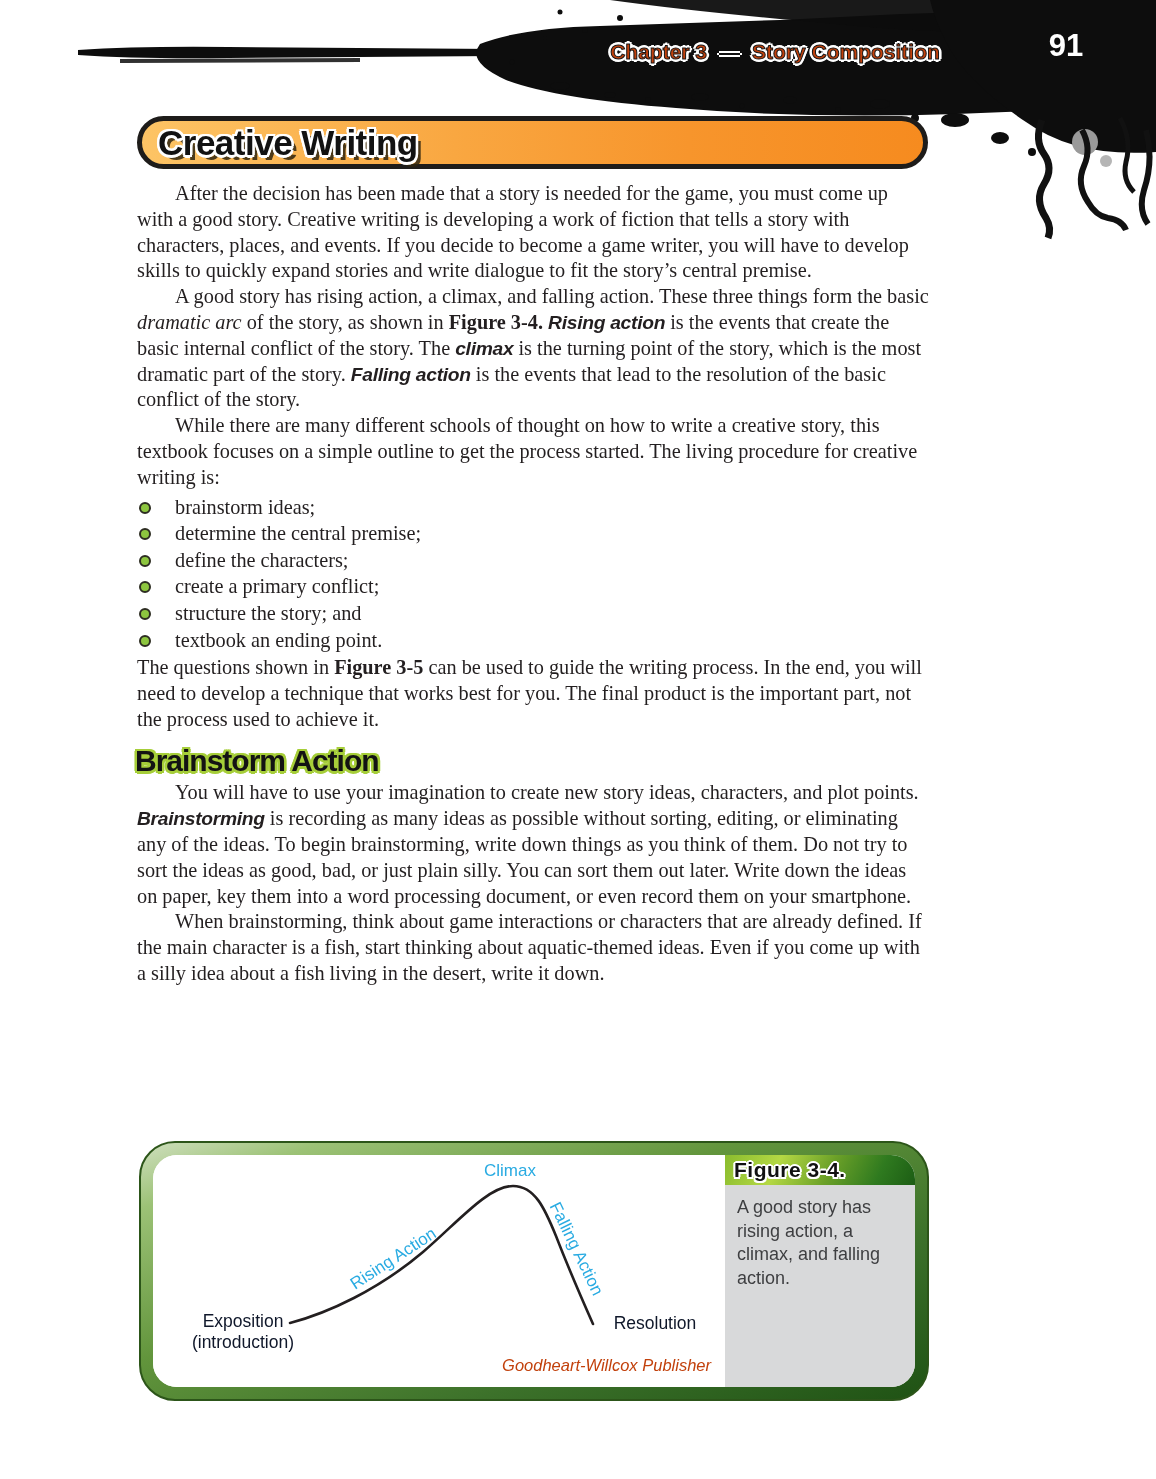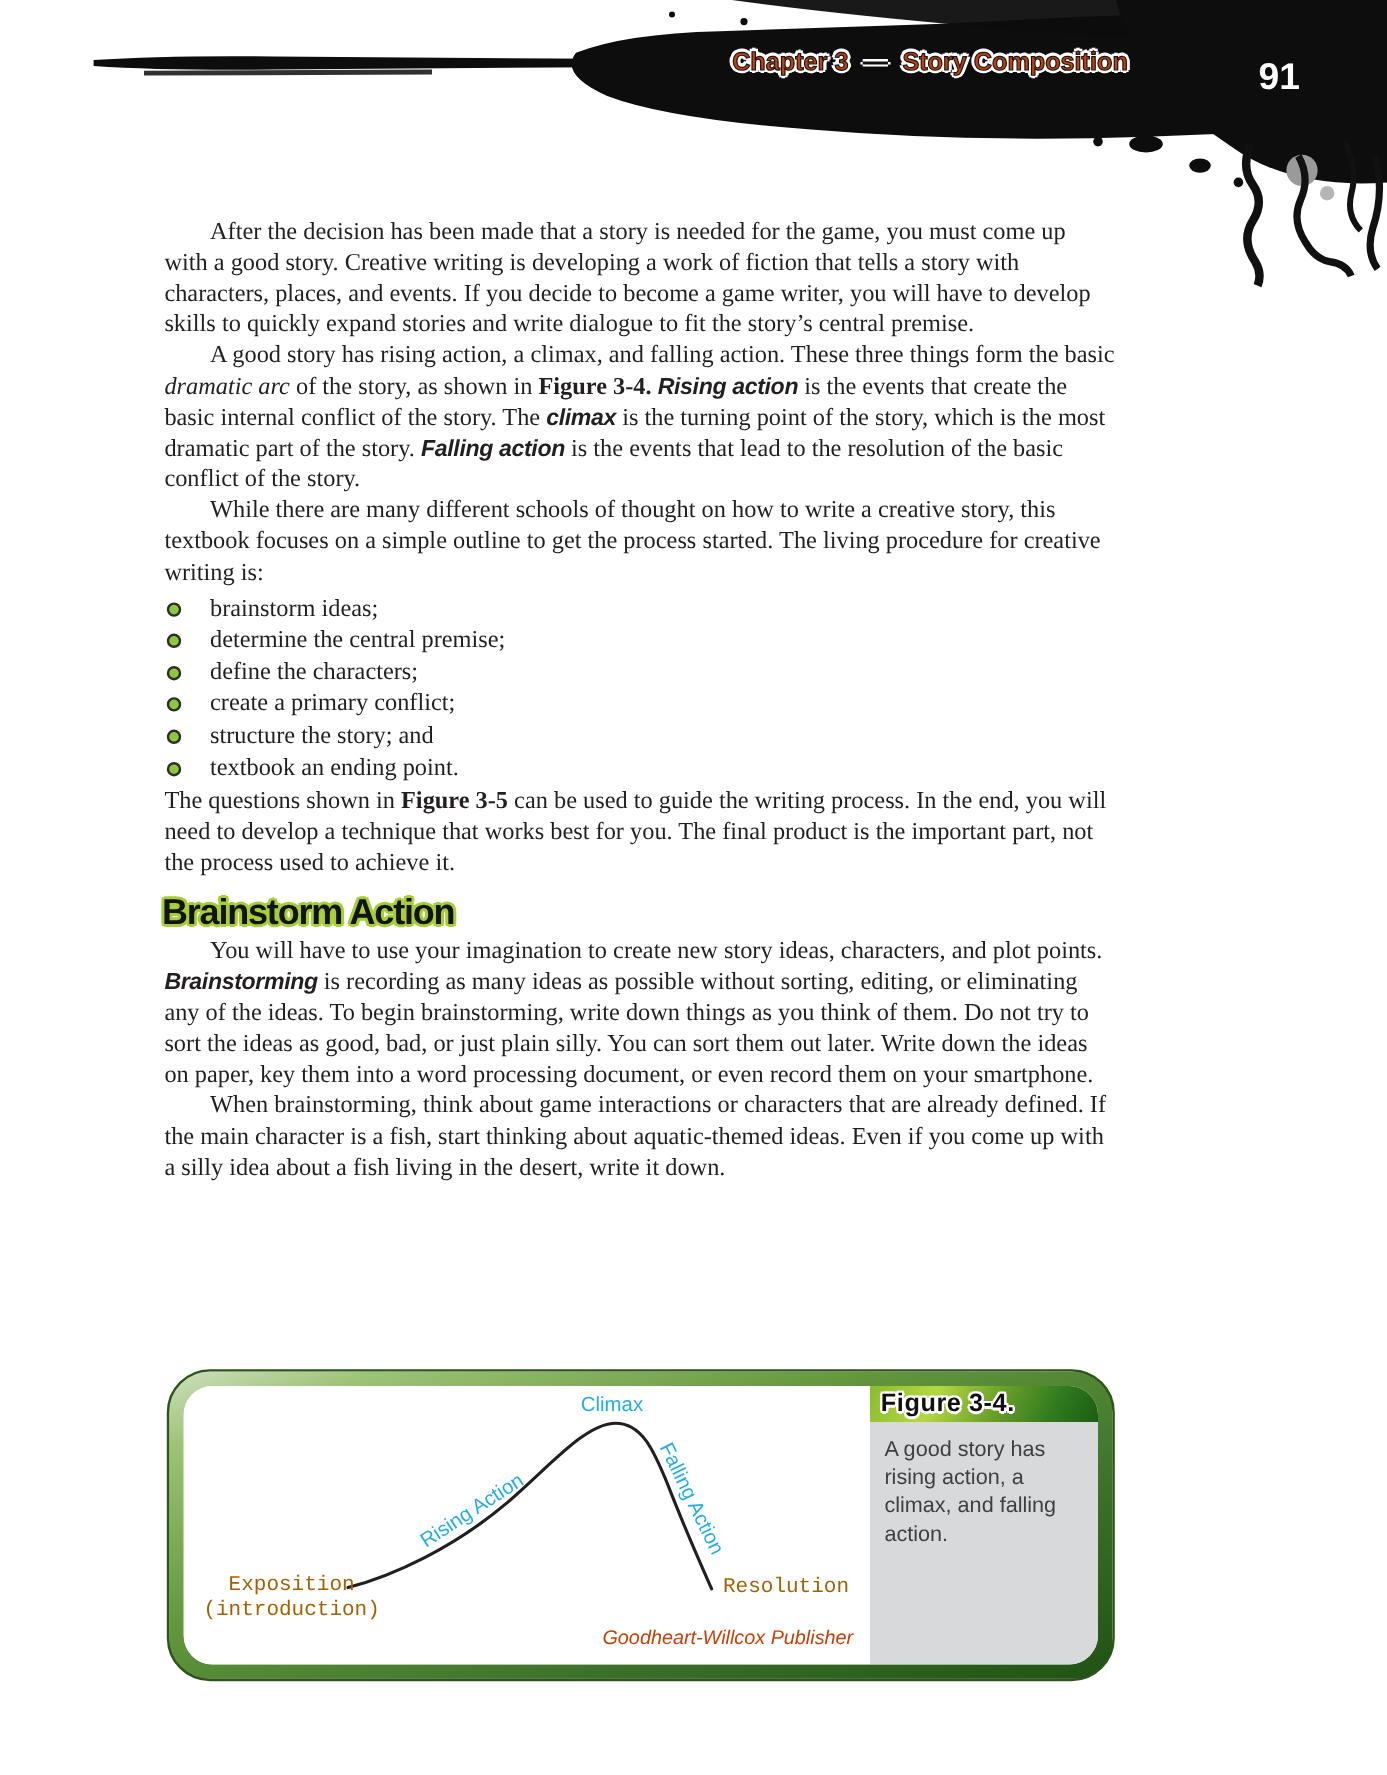--- a/index.html
+++ b/index.html
@@ -10,21 +10,21 @@
   .grunge{position:absolute;top:0;left:0;}
   .chapter-label{position:absolute;left:590px;top:36px;width:370px;height:32px;
       display:flex;align-items:center;justify-content:center;gap:12px;
       font-family:"Liberation Sans",sans-serif;font-weight:bold;font-size:21px;}
   .chapter-green{color:#c2410c;-webkit-text-stroke:1px #141414;
       text-shadow:-3px 0 0 #fff,3px 0 0 #fff,0 -3px 0 #fff,0 3px 0 #fff,
                   -2px -2px 0 #fff,2px -2px 0 #fff,-2px 2px 0 #fff,2px 2px 0 #fff;}
   .header-dash{color:#101010;font-weight:bold;
       text-shadow:-2px 0 0 #fff,2px 0 0 #fff,0 -2px 0 #fff,0 2px 0 #fff;}
   .page-number{position:absolute;left:1030px;top:28px;width:72px;text-align:center;
-      font-family:"Liberation Sans",sans-serif;font-weight:bold;font-size:31px;color:#fff;margin-top:18px;}
+      font-family:"Liberation Sans",sans-serif;font-weight:bold;font-size:31px;color:#fff;}
 
   
   .title-banner{position:absolute;left:137px;top:116px;width:791px;height:53px;box-sizing:border-box;
       border:5px solid #1e1c1a;border-radius:28px;
       background:linear-gradient(90deg,#fdc465 0%,#f9a741 40%,#f7952c 70%,#f68b1f 100%);
       display:flex;align-items:center;padding-left:16px;}
   .banner-title{font-family:"Liberation Sans",sans-serif;font-weight:bold;font-size:35px;
       letter-spacing:-0.5px;color:#121212;
       text-shadow:-2.5px 0 0 #fff,2.5px 0 0 #fff,0 -2.5px 0 #fff,0 2.5px 0 #fff,
                   -2px -2px 0 #fff,2px -2px 0 #fff,-2px 2px 0 #fff,2px 2px 0 #fff,
@@ -56,21 +56,21 @@
       background:linear-gradient(160deg,#cfdfbe 0%,#9cc276 12%,#62953c 40%,#3c712a 70%,#1f5214 100%);
       }
   .figure-inner{width:100%;height:100%;background:#fff;border-radius:24px;overflow:hidden;
       display:flex;font-family:"Liberation Sans",sans-serif;}
   .chart-area{position:relative;flex:1;background:#fff;}
   .chart-area svg{position:absolute;left:0;top:0;}
   .chart-label{position:absolute;color:#29abe2;font-size:17px;white-space:nowrap;}
   .lbl-climax{left:312px;top:6px;width:90px;text-align:center;}
   .lbl-rising{left:158px;top:94px;width:165px;text-align:center;transform:rotate(-33deg);}
   .lbl-falling{left:348px;top:84px;width:150px;text-align:center;transform:rotate(64deg);}
-  .chart-black-label{position:absolute;color:#a16207;font-size:17.5px;white-space:nowrap;font-family:Liberation Mono, monospace;}
+  .chart-black-label{position:absolute;color:#0f172a;font-size:17.5px;white-space:nowrap;}
   .lbl-exposition{left:10px;top:156px;width:160px;text-align:center;line-height:21px;}
   .lbl-resolution{left:447px;top:158px;width:110px;text-align:center;}
   .publisher-credit{position:absolute;right:14px;bottom:12px;font-style:italic;font-size:16.5px;color:#c2410c;}
   .figure-sidebar{width:190px;display:flex;flex-direction:column;}
   .figure-title-bar{height:30px;display:flex;align-items:center;padding-left:9px;
       background:linear-gradient(115deg,#8abc2e 0%,#b4d844 28%,#6ba028 55%,#2f7a1f 80%,#1c5d14 100%);}
   .figure-title{font-weight:bold;font-size:21px;color:#111;letter-spacing:0.5px;
       text-shadow:-2px 0 0 #fff,2px 0 0 #fff,0 -2px 0 #fff,0 2px 0 #fff,
                   -1.5px -1.5px 0 #fff,1.5px -1.5px 0 #fff,-1.5px 1.5px 0 #fff,1.5px 1.5px 0 #fff;}
   .figure-caption{flex:1;background:#d8d9da;padding:11px 12px;font-size:18px;line-height:23.5px;color:#3e3f41;}
@@ -113,20 +113,23 @@
     </g>
   </svg>
 
   <div class="chapter-label">
     <span class="chapter-green">Chapter 3</span>
     <span class="header-dash">—</span>
     <span class="chapter-green">Story Composition</span>
   </div>
   <div class="page-number">91</div>
 
+  <div class="title-banner">
+    <span class="banner-title">Creative Writing</span>
+  </div>
 
   <div class="text-column">
     <p class="indent">After the decision has been made that a story is needed for the game, you must come up with a good story. Creative writing is developing a work of fiction that tells a story with characters, places, and events. If you decide to become a game writer, you will have to develop skills to quickly expand stories and write dialogue to fit the story’s central premise.</p>
     <p class="indent"><span class="run-n">A good story has rising action, a climax, and falling action. These three things form the basic </span><span class="run-i">dramatic arc</span><span class="run-n"> of the story, as shown in </span><span class="run-b">Figure 3-4.</span><span class="run-n"> </span><span class="run-bi">Rising action</span><span class="run-n"> is the events that create the basic internal conflict of the story. The </span><span class="run-bi">climax</span><span class="run-n"> is the turning point of the story, which is the most dramatic part of the story. </span><span class="run-bi">Falling action</span><span class="run-n"> is the events that lead to the resolution of the basic conflict of the story.</span></p>
     <p class="indent">While there are many different schools of thought on how to write a creative story, this textbook focuses on a simple outline to get the process started. The living procedure for creative writing is:</p>
     <ul class="bullet-list">
       <li>brainstorm ideas;</li>
       <li>determine the central premise;</li>
       <li>define the characters;</li>
       <li>create a primary conflict;</li>

